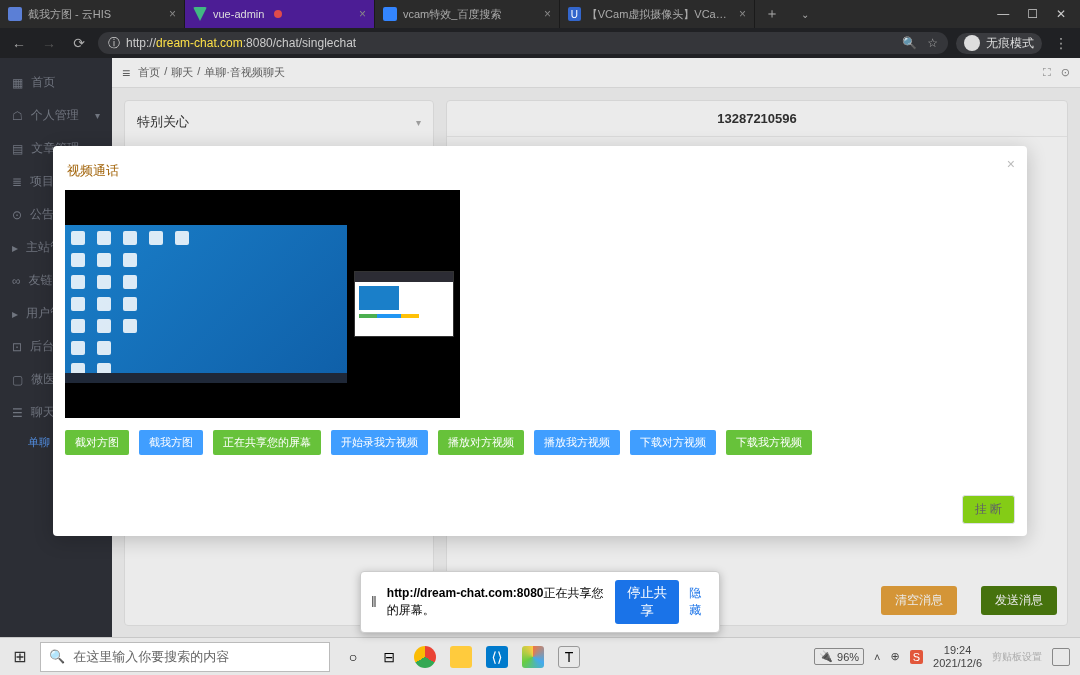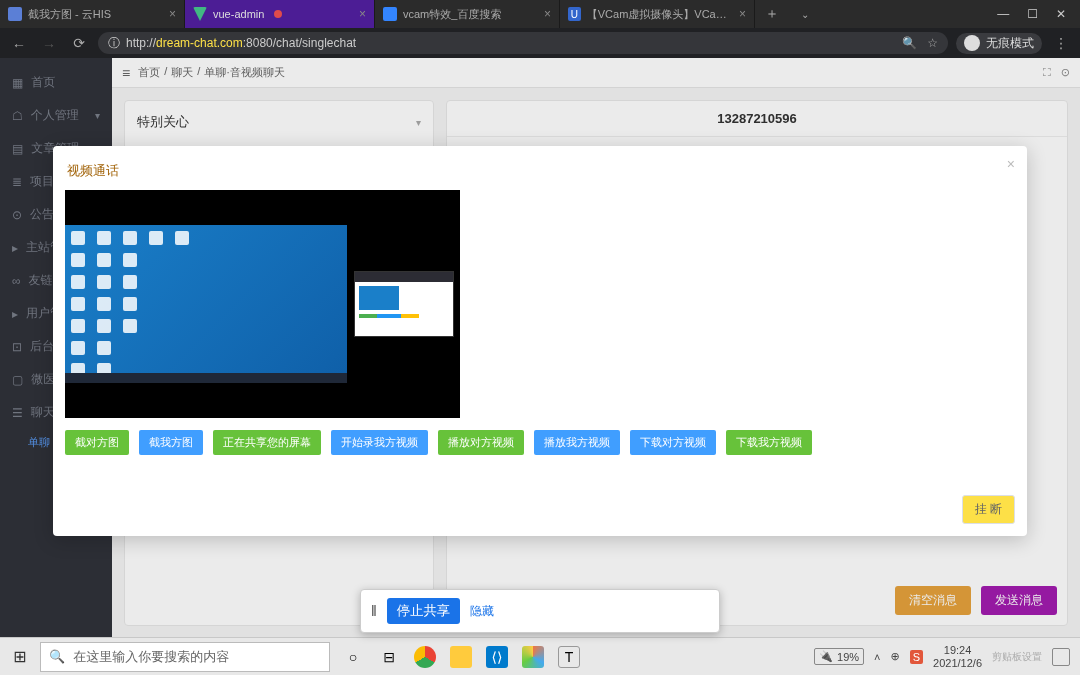--- a/index.html
+++ b/index.html
@@ -41,24 +41,24 @@
 
     .content { flex: 1; display: flex; gap: 12px; padding: 12px; position: relative; }
     .panel { background: #fff; border: 1px solid #e8e8e8; border-radius: 4px; }
     .left-panel { width: 310px; }
     .left-head { padding: 12px; display: flex; align-items: center; color: #333; font-size: 13px; }
     .left-head .caret { margin-left: auto; color: #aaa; font-size: 10px; }
     .chat-panel { flex: 1; display: flex; flex-direction: column; position: relative; }
     .chat-head { text-align: center; padding: 10px; font-size: 13px; color: #333; font-weight: 600; border-bottom: 1px solid #eee; }
     .chat-body { flex: 1; position: relative; }
     .time-badge { position: absolute; top: 60px; left: 50%; transform: translateX(-50%); background: #dfe9f6; color: #9fb6d1; font-size: 11px; padding: 4px 10px; border-radius: 3px; }
-    .chat-input-row { display: flex; gap: 10px; justify-content: flex-end; padding: 10px; }
+    .chat-input-row { display: flex; gap: 24px; justify-content: flex-end; padding: 10px; }
     .btn { border: none; padding: 6px 14px; border-radius: 3px; font-size: 12px; color: #fff; }
     .btn-orange { background: #e6a23c; }
-    .btn-blue { background: #a21caf; }
+    .btn-blue { background: #4d7c0f; }
 
     
     .dim { position: absolute; inset: 58px 0 38px 0; background: rgba(0,0,0,0.08); }
 
     
     .modal { position: absolute; left: 53px; right: 53px; top: 146px; background: #fff; border-radius: 4px; box-shadow: 0 4px 20px rgba(0,0,0,0.2); z-index: 10; padding: 12px; }
     .modal-title { font-size: 13px; color: #a16207; padding: 4px 2px 10px 2px; }
     .modal-close { position: absolute; right: 12px; top: 10px; color: #bbb; font-size: 14px; }
     .video-area { display: flex; gap: 0; background: #000; width: 395px; height: 228px; }
     .video-main { flex: 1; position: relative; background: #000; display: flex; align-items: center; justify-content: center; }
@@ -71,21 +71,21 @@
     .thumb-top { height: 10px; background: #2c2c34; }
     .thumb-body { padding: 4px; }
     .thumb-mini { width: 40px; height: 24px; background: #1a7fc9; }
     .thumb-bar { height: 4px; margin-top: 4px; background: linear-gradient(90deg,#4caf50 30%,#2196f3 30% 70%,#ffc107 70%); width: 60px; }
 
     .modal-btns { display: flex; gap: 10px; margin-top: 12px; flex-wrap: wrap; }
     .mbtn { border: none; padding: 5px 10px; font-size: 11px; color: #fff; border-radius: 2px; }
     .mbtn-green { background: #67c23a; }
     .mbtn-blue { background: #409eff; }
     .modal-footer { display: flex; justify-content: flex-end; margin-top: 40px; }
-    .mbtn-plain { background: #fde047; border: 1px solid #dcdfe6; color: #606266; padding: 5px 12px; font-size: 12px; border-radius: 3px; }
+    .mbtn-plain { background: #84cc16; border: 1px solid #dcdfe6; color: #606266; padding: 5px 12px; font-size: 12px; border-radius: 3px; }
 
     
     .share-bar { position: absolute; left: 360px; bottom: 42px; width: 360px; background: #fff; border: 1px solid #ccc; box-shadow: 0 2px 8px rgba(0,0,0,0.25); border-radius: 4px; display: flex; align-items: center; padding: 8px 10px; gap: 10px; font-size: 12px; z-index: 20; }
     .share-bar .share-icon { font-size: 14px; color: #444; }
     .stop-btn { background: #1a73e8; color: #fff; padding: 4px 10px; border-radius: 3px; border: none; }
     .hide-link { color: #1a73e8; }
 
     
     .win-taskbar { position: absolute; bottom: 0; left: 0; right: 0; height: 38px; background: #e8e8e8; display: flex; align-items: center; border-top: 1px solid #c8c8c8; }
     .start { width: 40px; text-align: center; font-size: 16px; color: #333; }
@@ -309,41 +309,42 @@
     <button class="mbtn mbtn-blue">下载对方视频</button>
     <button class="mbtn mbtn-green">下载我方视频</button>
   </div>
   <div class="modal-footer">
     <button class="mbtn-plain">挂 断</button>
   </div>
 </div>
 
 <div class="share-bar">
   <span class="share-icon">‖</span>
+  <span><b>http://dream-chat.com:8080</b><span>正在共享您的屏幕。</span></span>
   <button class="stop-btn">停止共享</button>
   <span class="hide-link">隐藏</span>
 </div>
 
 <div class="win-taskbar">
   <div class="start">⊞</div>
   <div class="search-box">
     <span>🔍</span>
     <span>在这里输入你要搜索的内容</span>
   </div>
   <div class="task-icons">
     <div class="tico">○</div>
     <div class="tico">⊟</div>
     <div class="tico" style="background:conic-gradient(#ea4335 0 120deg,#34a853 120deg 240deg,#fbbc05 240deg);border-radius:50%"></div>
     <div class="tico" style="background:#ffcb3d"></div>
     <div class="tico" style="background:#007acc;color:#fff">⟨⟩</div>
     <div class="tico" style="background:conic-gradient(#e74,#4ae,#6c4,#fc4)"></div>
     <div class="tico" style="border:1px solid #999">T</div>
   </div>
   <div class="sys-tray">
-    <div class="battery">🔌 <span>19%</span></div>
+    <div class="battery">🔌 <span>96%</span></div>
     <span>˄</span>
     <span>⊕</span>
     <span style="background:#e2573b;color:#fff;padding:1px 3px;border-radius:2px">S</span>
     <div class="clock">
       <div>19:24</div>
       <div>2021/12/6</div>
     </div>
     <span style="color:#aaa;font-size:10px">剪贴板设置</span>
     <div class="notif"></div>
   </div>

